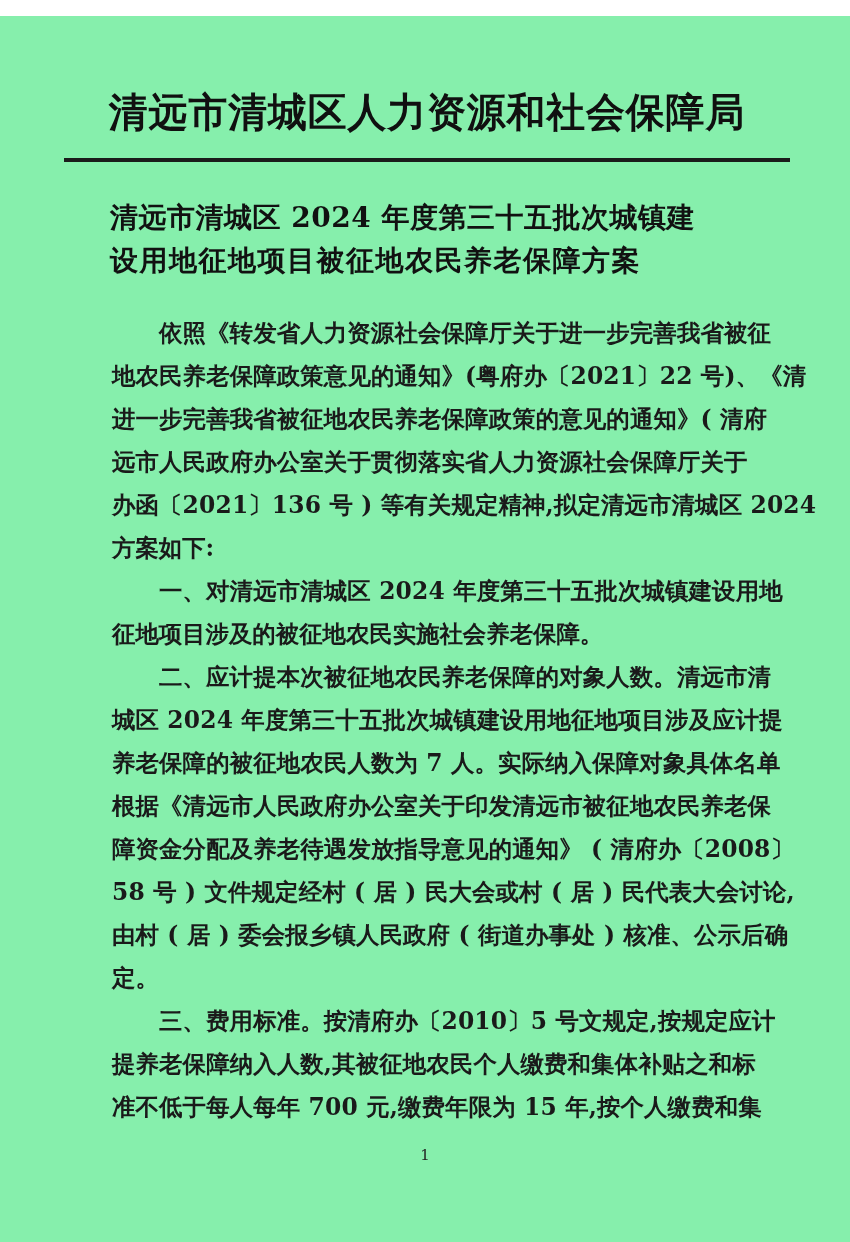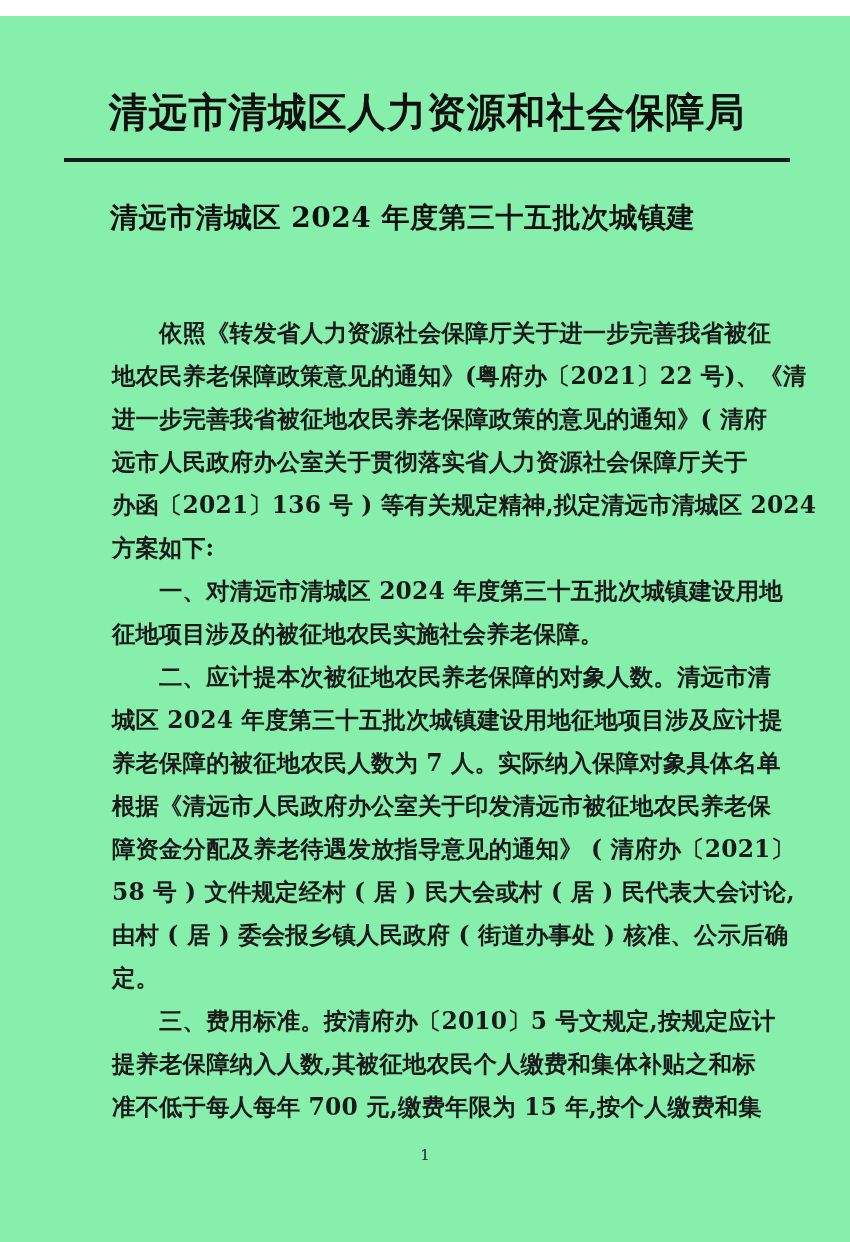--- a/index.html
+++ b/index.html
@@ -113,20 +113,21 @@
 
 <div class="page">
 
   <div class="letterhead">
     <div class="letterhead-title">清远市清城区人力资源和社会保障局</div>
   </div>
   <div class="letterhead-rule"></div>
 
   <div class="doc-title">
     <span class="tline l1">清远市清城区 2024 年度第三十五批次城镇建</span>
+    <span class="tline l2">设用地征地项目被征地农民养老保障方案</span>
   </div>
 
   <div class="body-text">
 
     <div>
       <span class="bline just indent">依照《转发省人力资源社会保障厅关于进一步完善我省被征</span>
       <span class="bline just">地农民养老保障政策意见的通知》(粤府办〔2021〕22 号)、《清</span>
       <span class="bline just">进一步完善我省被征地农民养老保障政策的意见的通知》( 清府</span>
       <span class="bline just">远市人民政府办公室关于贯彻落实省人力资源社会保障厅关于</span>
       <span class="bline just">办函〔2021〕136 号 ) 等有关规定精神,拟定清远市清城区 2024</span>
@@ -136,21 +137,21 @@
     <div>
       <span class="bline just indent">一、对清远市清城区 2024 年度第三十五批次城镇建设用地</span>
       <span class="bline">征地项目涉及的被征地农民实施社会养老保障。</span>
     </div>
 
     <div>
       <span class="bline just indent">二、应计提本次被征地农民养老保障的对象人数。清远市清</span>
       <span class="bline just">城区 2024 年度第三十五批次城镇建设用地征地项目涉及应计提</span>
       <span class="bline just">养老保障的被征地农民人数为 7 人。实际纳入保障对象具体名单</span>
       <span class="bline just">根据《清远市人民政府办公室关于印发清远市被征地农民养老保</span>
-      <span class="bline just">障资金分配及养老待遇发放指导意见的通知》 ( 清府办〔2021〕</span>
+      <span class="bline just">障资金分配及养老待遇发放指导意见的通知》 ( 清府办〔2008〕</span>
       <span class="bline just">58 号 ) 文件规定经村 ( 居 ) 民大会或村 ( 居 ) 民代表大会讨论,</span>
       <span class="bline just">由村 ( 居 ) 委会报乡镇人民政府 ( 街道办事处 ) 核准、公示后确</span>
       <span class="bline">定。</span>
     </div>
 
     <div>
       <span class="bline just indent">三、费用标准。按清府办〔2010〕5 号文规定,按规定应计</span>
       <span class="bline just">提养老保障纳入人数,其被征地农民个人缴费和集体补贴之和标</span>
       <span class="bline just">准不低于每人每年 700 元,缴费年限为 15 年,按个人缴费和集</span>
     </div>

